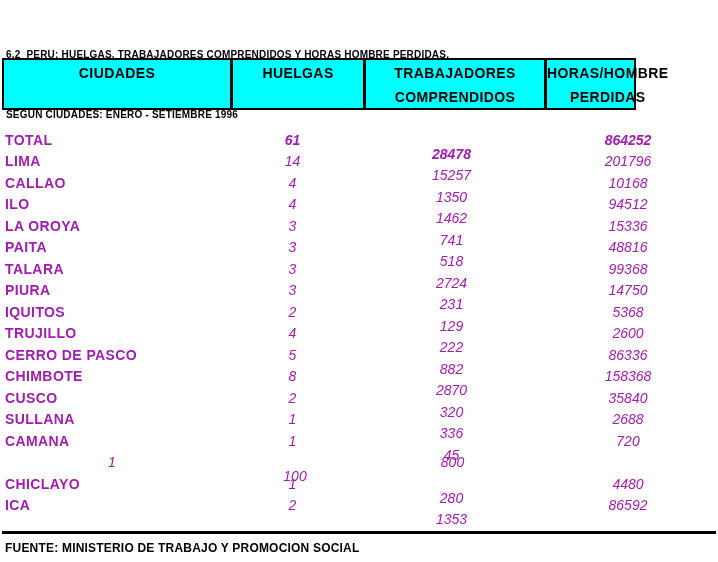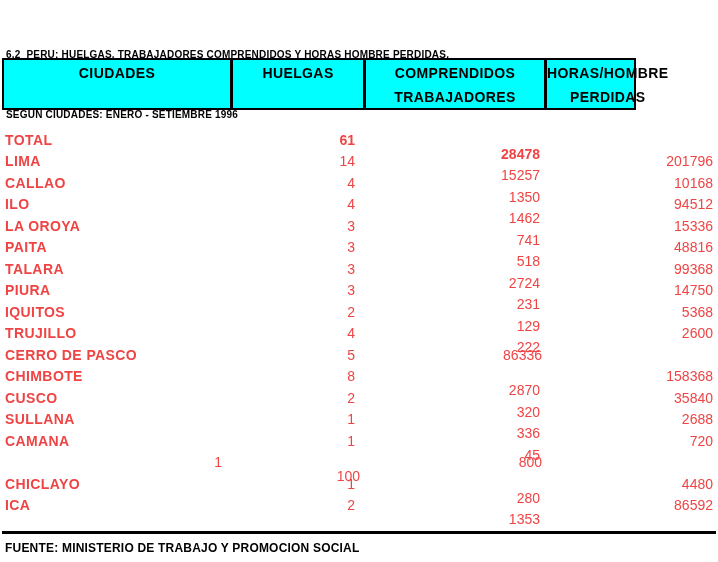--- a/index.html
+++ b/index.html
@@ -57,31 +57,31 @@
     left: 2px;
     top: 110px;
     width: 712px;
   }
   .drow {
     display: grid;
     grid-template-columns: 228px 133px 180px 171px;
     height: 21.5px;
     line-height: 21.5px;
     font-size: 14px;
-    color: #ef4444;
+    color: #a21caf;
   }
   .drow.total-row { margin-top: 19px; height: 22px; line-height: 22px; }
   .drow.total-row .c-num { font-weight: bold; }
   .c-city {
     font-weight: bold;
     padding-left: 3px;
     letter-spacing: 0.4px;
     white-space: pre;
   }
-  .c-num { text-align: right; font-weight: normal; }
+  .c-num { text-align: center; font-weight: normal; font-style: italic; }
   .c-huelgas { padding-right: 8px; }
   .c-trab { padding-right: 3px; margin-top: 14px; }
   .c-horas { padding-right: 1px; }
   .bottom-rule {
     position: absolute;
     left: 2px;
     top: 531px;
     width: 714px;
     height: 3px;
     background: #000;
@@ -110,34 +110,35 @@
   <div class="header-grid">
     <div class="hcell">
       <span class="hline">CIUDADES</span>
       <span class="hline"></span>
     </div>
     <div class="hcell">
       <span class="hline">HUELGAS</span>
       <span class="hline"></span>
     </div>
     <div class="hcell">
+      <span class="hline">TRABAJADORES</span>
       <span class="hline">COMPRENDIDOS</span>
-      <span class="hline">TRABAJADORES</span>
     </div>
     <div class="hcell">
       <span class="hline">HORAS/HOMBRE</span>
       <span class="hline">PERDIDAS</span>
     </div>
   </div>
 
   <div class="data-grid">
     <div class="drow total-row">
       <div class="c-city">TOTAL</div>
       <div class="c-num c-huelgas">61</div>
       <div class="c-num c-trab">28478</div>
+      <div class="c-num c-horas">864252</div>
     </div>
     <div id="city-rows">
     <div class="drow">
       <div class="c-city">LIMA</div>
       <div class="c-num c-huelgas">14</div>
       <div class="c-num c-trab">15257</div>
       <div class="c-num c-horas">201796</div>
     </div>
 
     <div class="drow">
@@ -192,20 +193,21 @@
     <div class="drow">
       <div class="c-city">TRUJILLO</div>
       <div class="c-num c-huelgas">4</div>
       <div class="c-num c-trab">222</div>
       <div class="c-num c-horas">2600</div>
     </div>
 
     <div class="drow">
       <div class="c-city">CERRO DE PASCO</div>
       <div class="c-num c-huelgas">5</div>
+      <div class="c-num c-trab">882</div>
       <div class="c-num c-horas">86336</div>
     </div>
 
     <div class="drow">
       <div class="c-city">CHIMBOTE</div>
       <div class="c-num c-huelgas">8</div>
       <div class="c-num c-trab">2870</div>
       <div class="c-num c-horas">158368</div>
     </div>
 

